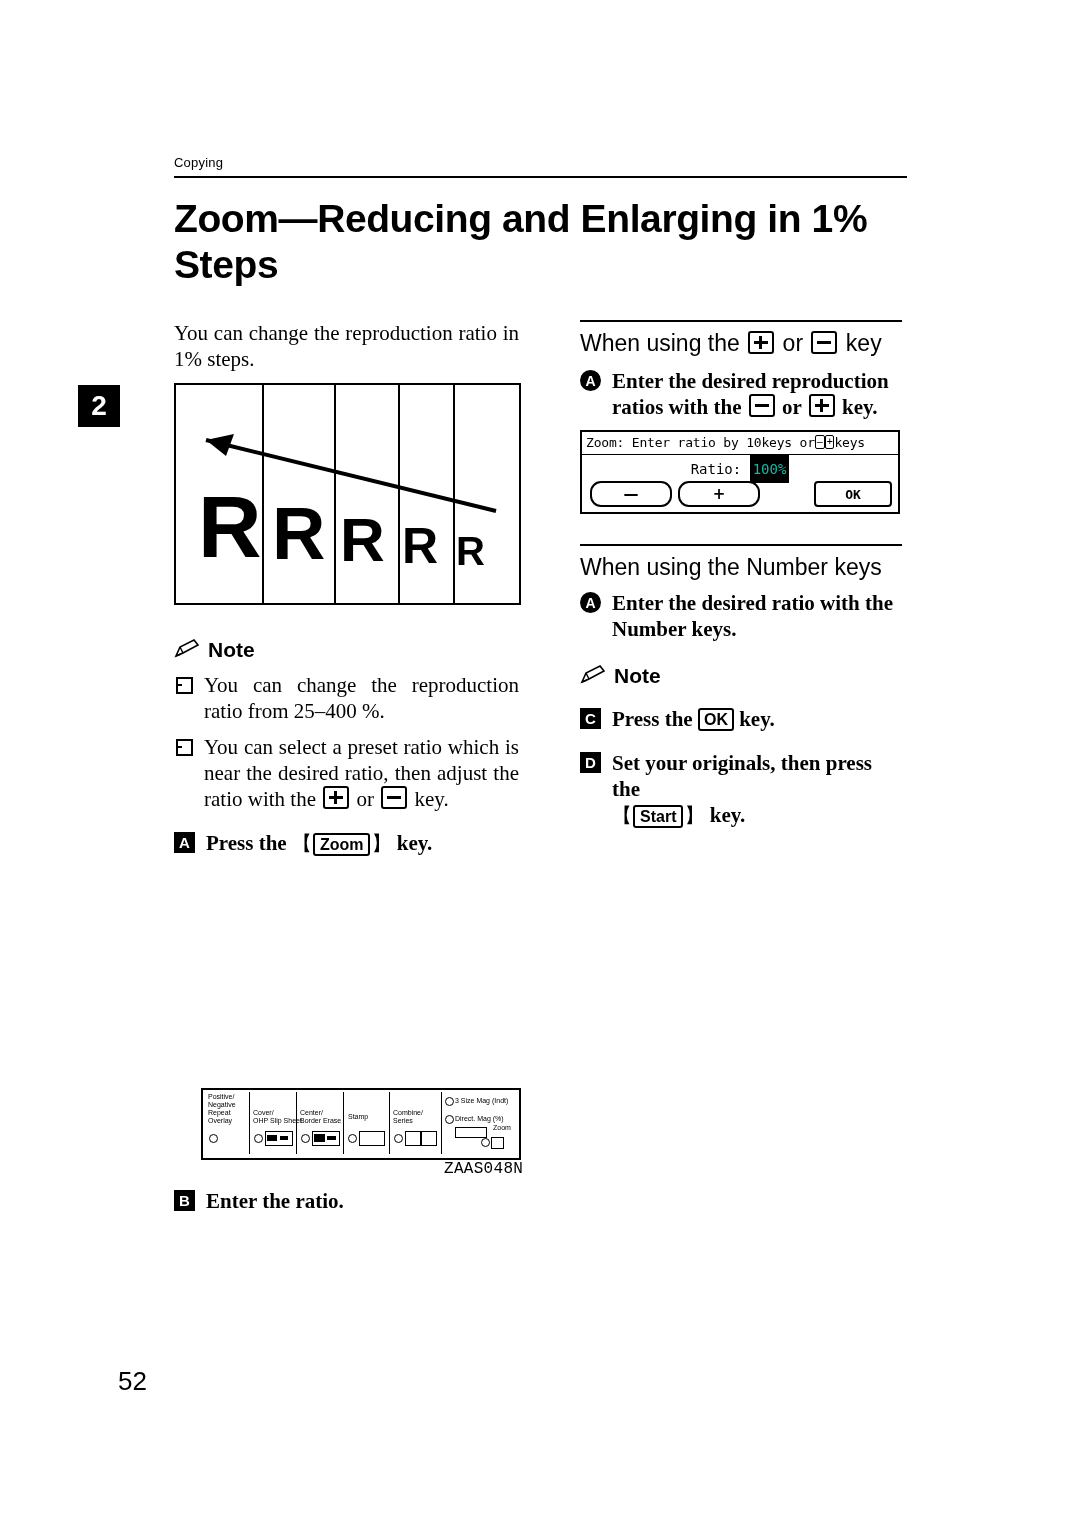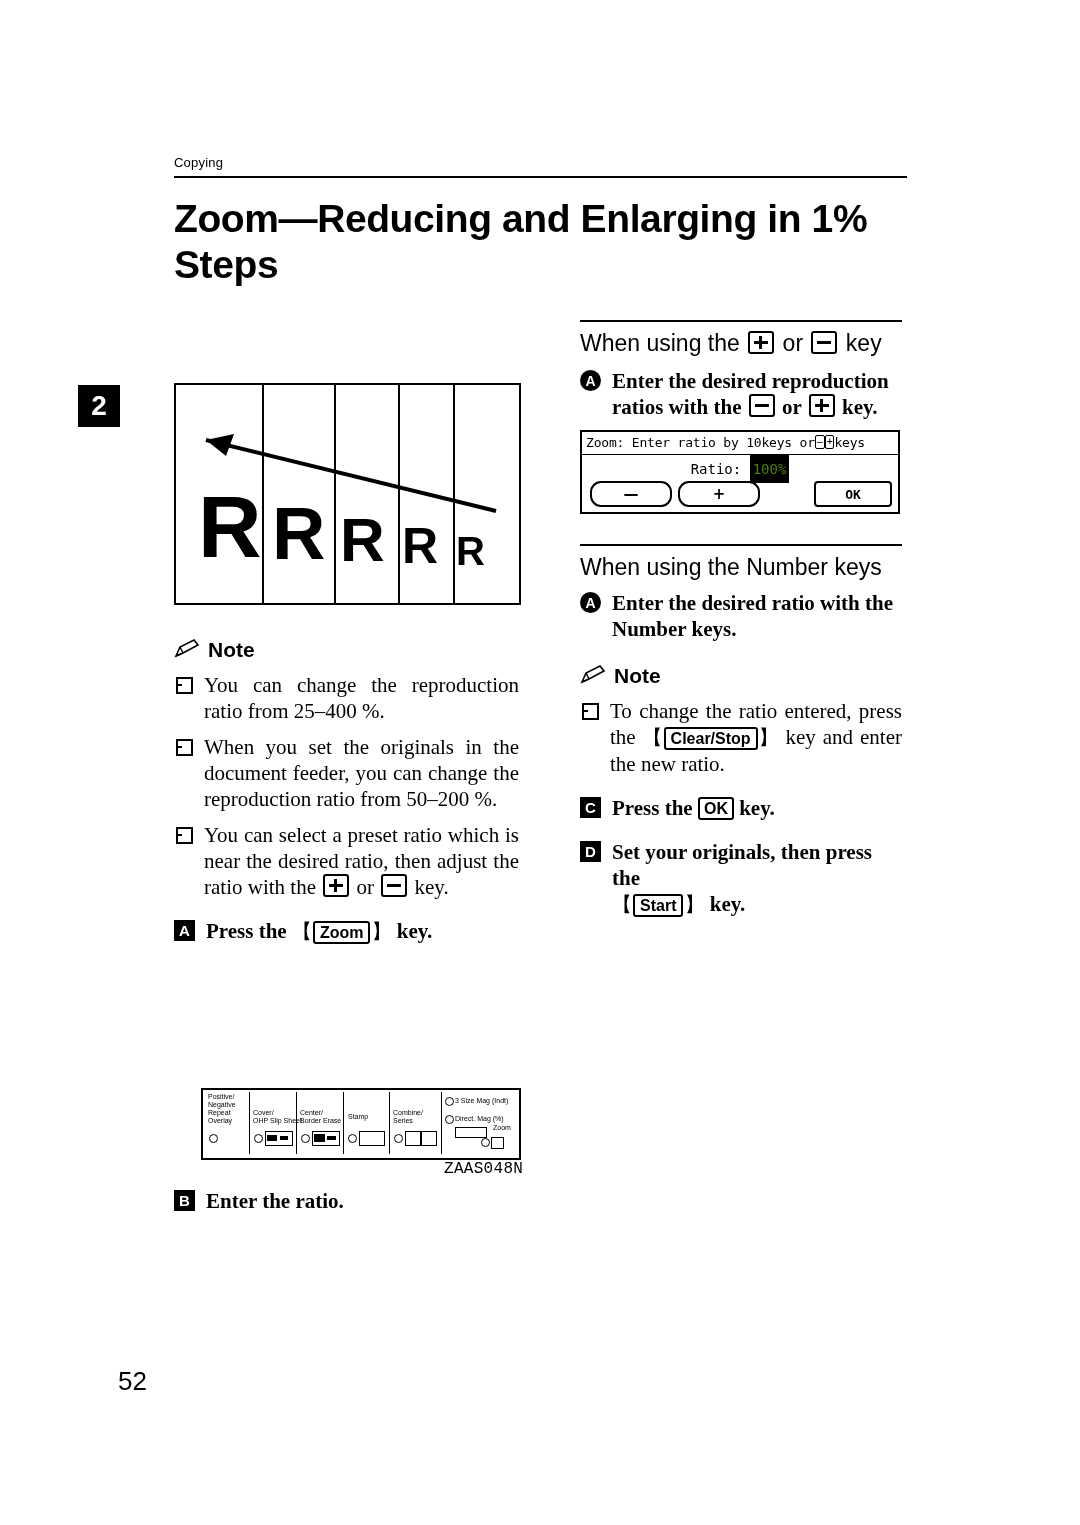--- a/index.html
+++ b/index.html
@@ -305,21 +305,21 @@
     left: 0; right: 0;
     top: 23px;
     height: 26px;
     font-size: 14px;
     line-height: 26px;
     text-align: center;
   }
   .lcd-ratio {
     display: inline-block;
     background: #000;
-    color: #4d7c0f;
+    color: #14b8a6;
     padding: 1px 3px;
     font-size: 14px;
   }
   .lcd-btn {
     position: absolute;
     bottom: 5px;
     height: 22px;
     border: 2px solid #000;
     border-radius: 11px;
     display: flex;
@@ -405,20 +405,23 @@
 
 <div class="page">
 
   <div class="header-label">Copying</div>
   <div class="header-rule"></div>
 
   <div class="chapter-tab">2</div>
 
   <div class="page-title">Zoom—Reducing and Enlarging in 1% Steps</div>
 
+  <div class="col-left">
+    <p class="body">You can change the reproduction ratio in 1% steps.</p>
+  </div>
 
   <div class="fig-r">
     <div class="cell-line" style="left:86px;"></div>
     <div class="cell-line" style="left:158px;"></div>
     <div class="cell-line" style="left:222px;"></div>
     <div class="cell-line" style="left:277px;"></div>
     <div class="r-row">
       <span class="rch" style="left:22px; font-size:88px;">R</span>
       <span class="rch" style="left:96px; font-size:74px;">R</span>
       <span class="rch" style="left:164px; font-size:62px;">R</span>
@@ -440,24 +443,20 @@
       </svg>
       <span>Note</span>
     </div>
 
     <div class="bullet-item">
       <span class="bullet-mark"></span>
       <span>You can change the reproduction ratio from 25–400 %.</span>
     </div>
     <div class="bullet-item">
       <span class="bullet-mark"></span>
-      <span>When you set the originals in the document feeder, you can change the reproduction ratio from 50–200 %.</span>
-    </div>
-    <div class="bullet-item">
-      <span class="bullet-mark"></span>
     </div>
     <div class="bullet-item">
       <span class="bullet-mark"></span>
       <span>You can select a preset ratio which is near the desired ratio, then adjust the ratio with the</span>
       <span class="plusminus"><i class="h"></i><i class="v"></i></span>
       <span>or</span>
       <span class="plusminus"><i class="h"></i></span>
       <span>key.</span>
     </div>
 
@@ -569,26 +568,20 @@
 
     <div class="note-head">
       <svg class="note-icon" viewBox="0 0 26 20">
         <path d="M2 17 L6 8 L20 1 L24 6 L9 14 Z" fill="#fff" stroke="#000" stroke-width="1.6"></path>
         <line x1="6" y1="8" x2="9" y2="14" stroke="#000" stroke-width="1.4"></line>
         <line x1="2" y1="17" x2="7" y2="15" stroke="#000" stroke-width="1.4"></line>
       </svg>
       <span>Note</span>
     </div>
 
-    <div class="bullet-item">
-      <span class="bullet-mark"></span>
-      <span>To change the ratio entered, press the</span>
-      <span class="bracket-key"><span class="bk">【</span><span class="bxt">Clear/Stop</span><span class="bk">】</span></span>
-      <span>key and enter the new ratio.</span>
-    </div>
 
     <div class="step">
       <span class="step-num">C</span>
       <span>Press the</span>
       <span class="keycap sq">OK</span>
       <span>key.</span>
     </div>
 
     <div class="step">
       <span class="step-num">D</span>

